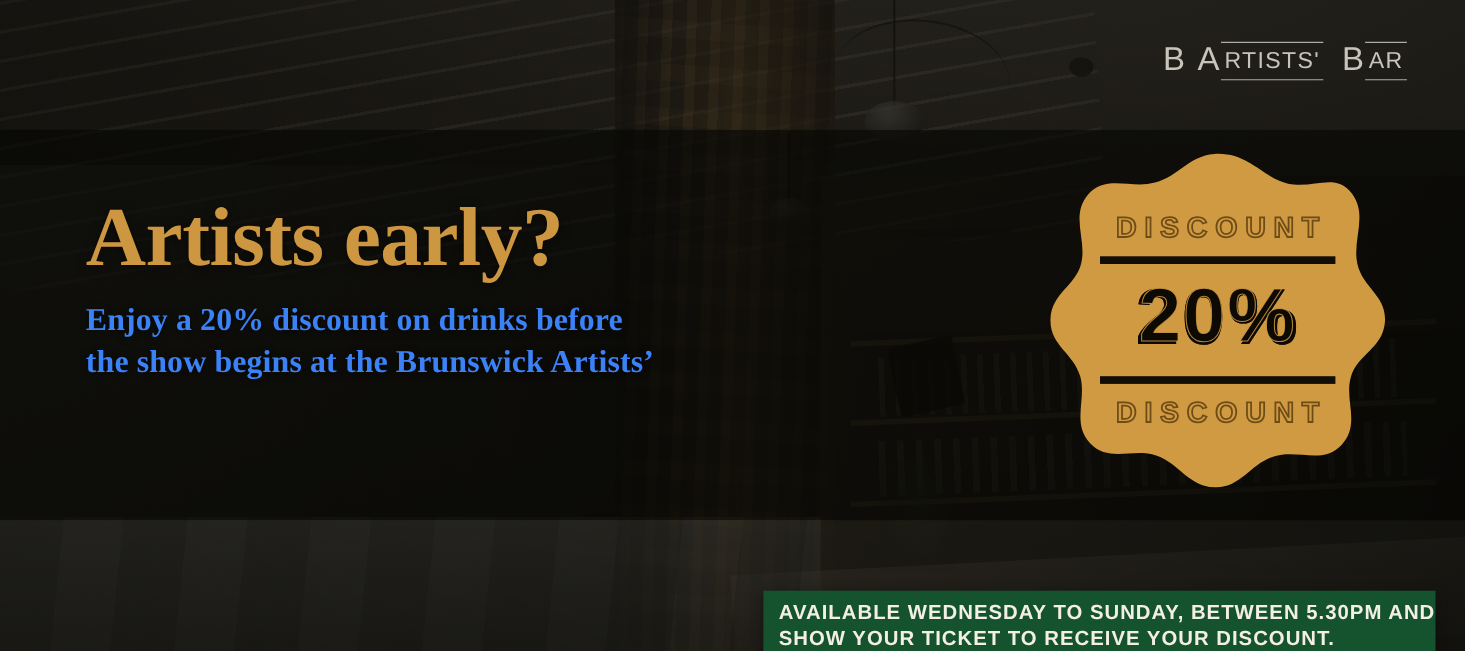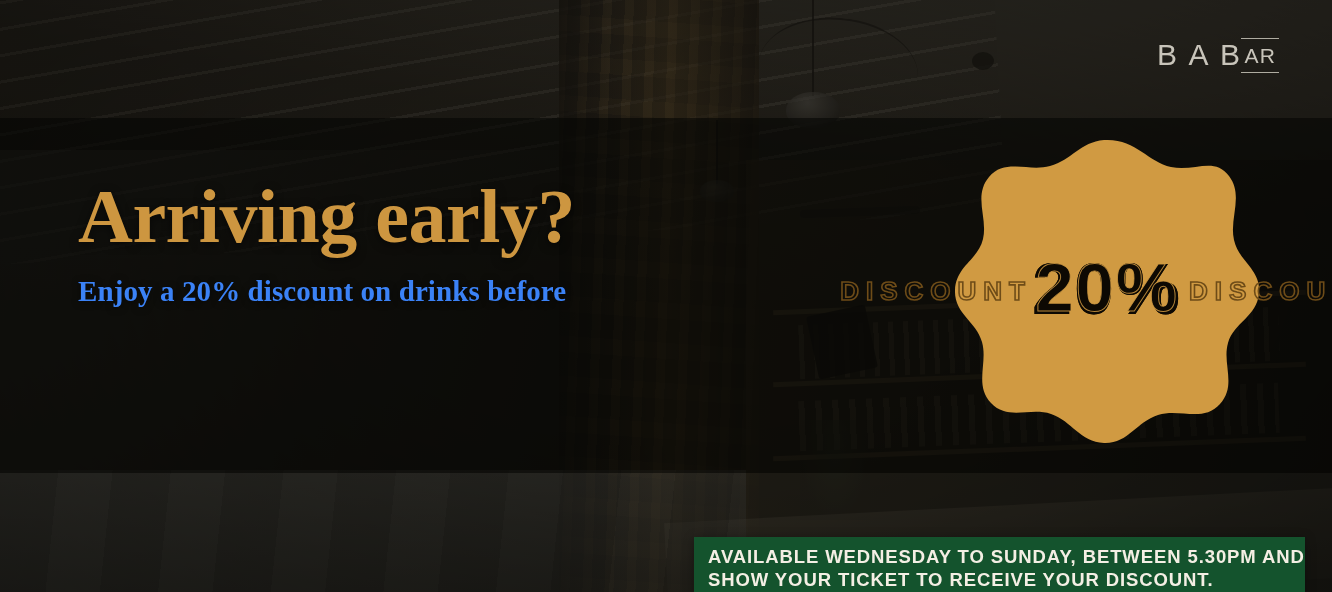--- a/index.html
+++ b/index.html
@@ -172,21 +172,21 @@
   .subcopy div { white-space:nowrap; }
 
   
   .badge {
     position:absolute; left:952px; top:136px;
     width:310px; height:310px;
   }
   .badge svg { position:absolute; inset:0; width:100%; height:100%; }
   .badge-inner {
     position:absolute; inset:0;
-    display:flex; flex-direction:row;
+    display:flex; flex-direction:column;
     align-items:center; justify-content:center;
     gap:0;
   }
   .badge-label {
     font-family:"Liberation Sans", sans-serif;
     font-size:26px;
     font-weight:700;
     letter-spacing:7px;
     color:transparent;
     -webkit-text-stroke:1.6px #6e4c18;
@@ -272,31 +272,33 @@
   <div class="band band-top"></div>
   <div class="band band-middle"></div>
   <div class="band band-bottom"></div>
 
   <div class="logo">
     <span class="logo-grp">
       <span class="logo-cap">B</span>
     </span>
     <span class="logo-grp">
       <span class="logo-cap">A</span>
+      <span class="logo-word">RTISTS'</span>
     </span>
     <span class="logo-grp">
       <span class="logo-cap">B</span>
       <span class="logo-word">AR</span>
     </span>
   </div>
 
   <div class="copy">
-    <div class="headline">Arriving early?</div>
+    <div class="headline">Artists early?</div>
     <div class="subcopy">
       <div>Enjoy a 20% discount on drinks before</div>
+      <div>the show begins at the Brunswick Artists’</div>
     </div>
   </div>
 
   <div class="badge">
     <svg viewBox="0 0 310 310" preserveAspectRatio="none">
       <path d="M152 4 C183 2 196 26 219 31 C243 36 262 20 277 40 C292 60 277 82 282 104
                C287 126 309 133 307 157 C305 181 282 186 276 207 C270 228 285 249 268 268
                C251 287 228 272 206 279 C184 286 176 308 152 307 C128 306 120 285 99 278
                C78 271 56 285 39 267 C22 249 36 227 30 206 C24 185 2 178 3 154
                C4 130 26 124 31 103 C36 82 21 60 37 41 C53 22 76 36 98 30 C120 24 128 6 152 4 Z" fill="#d09a42"></path>

